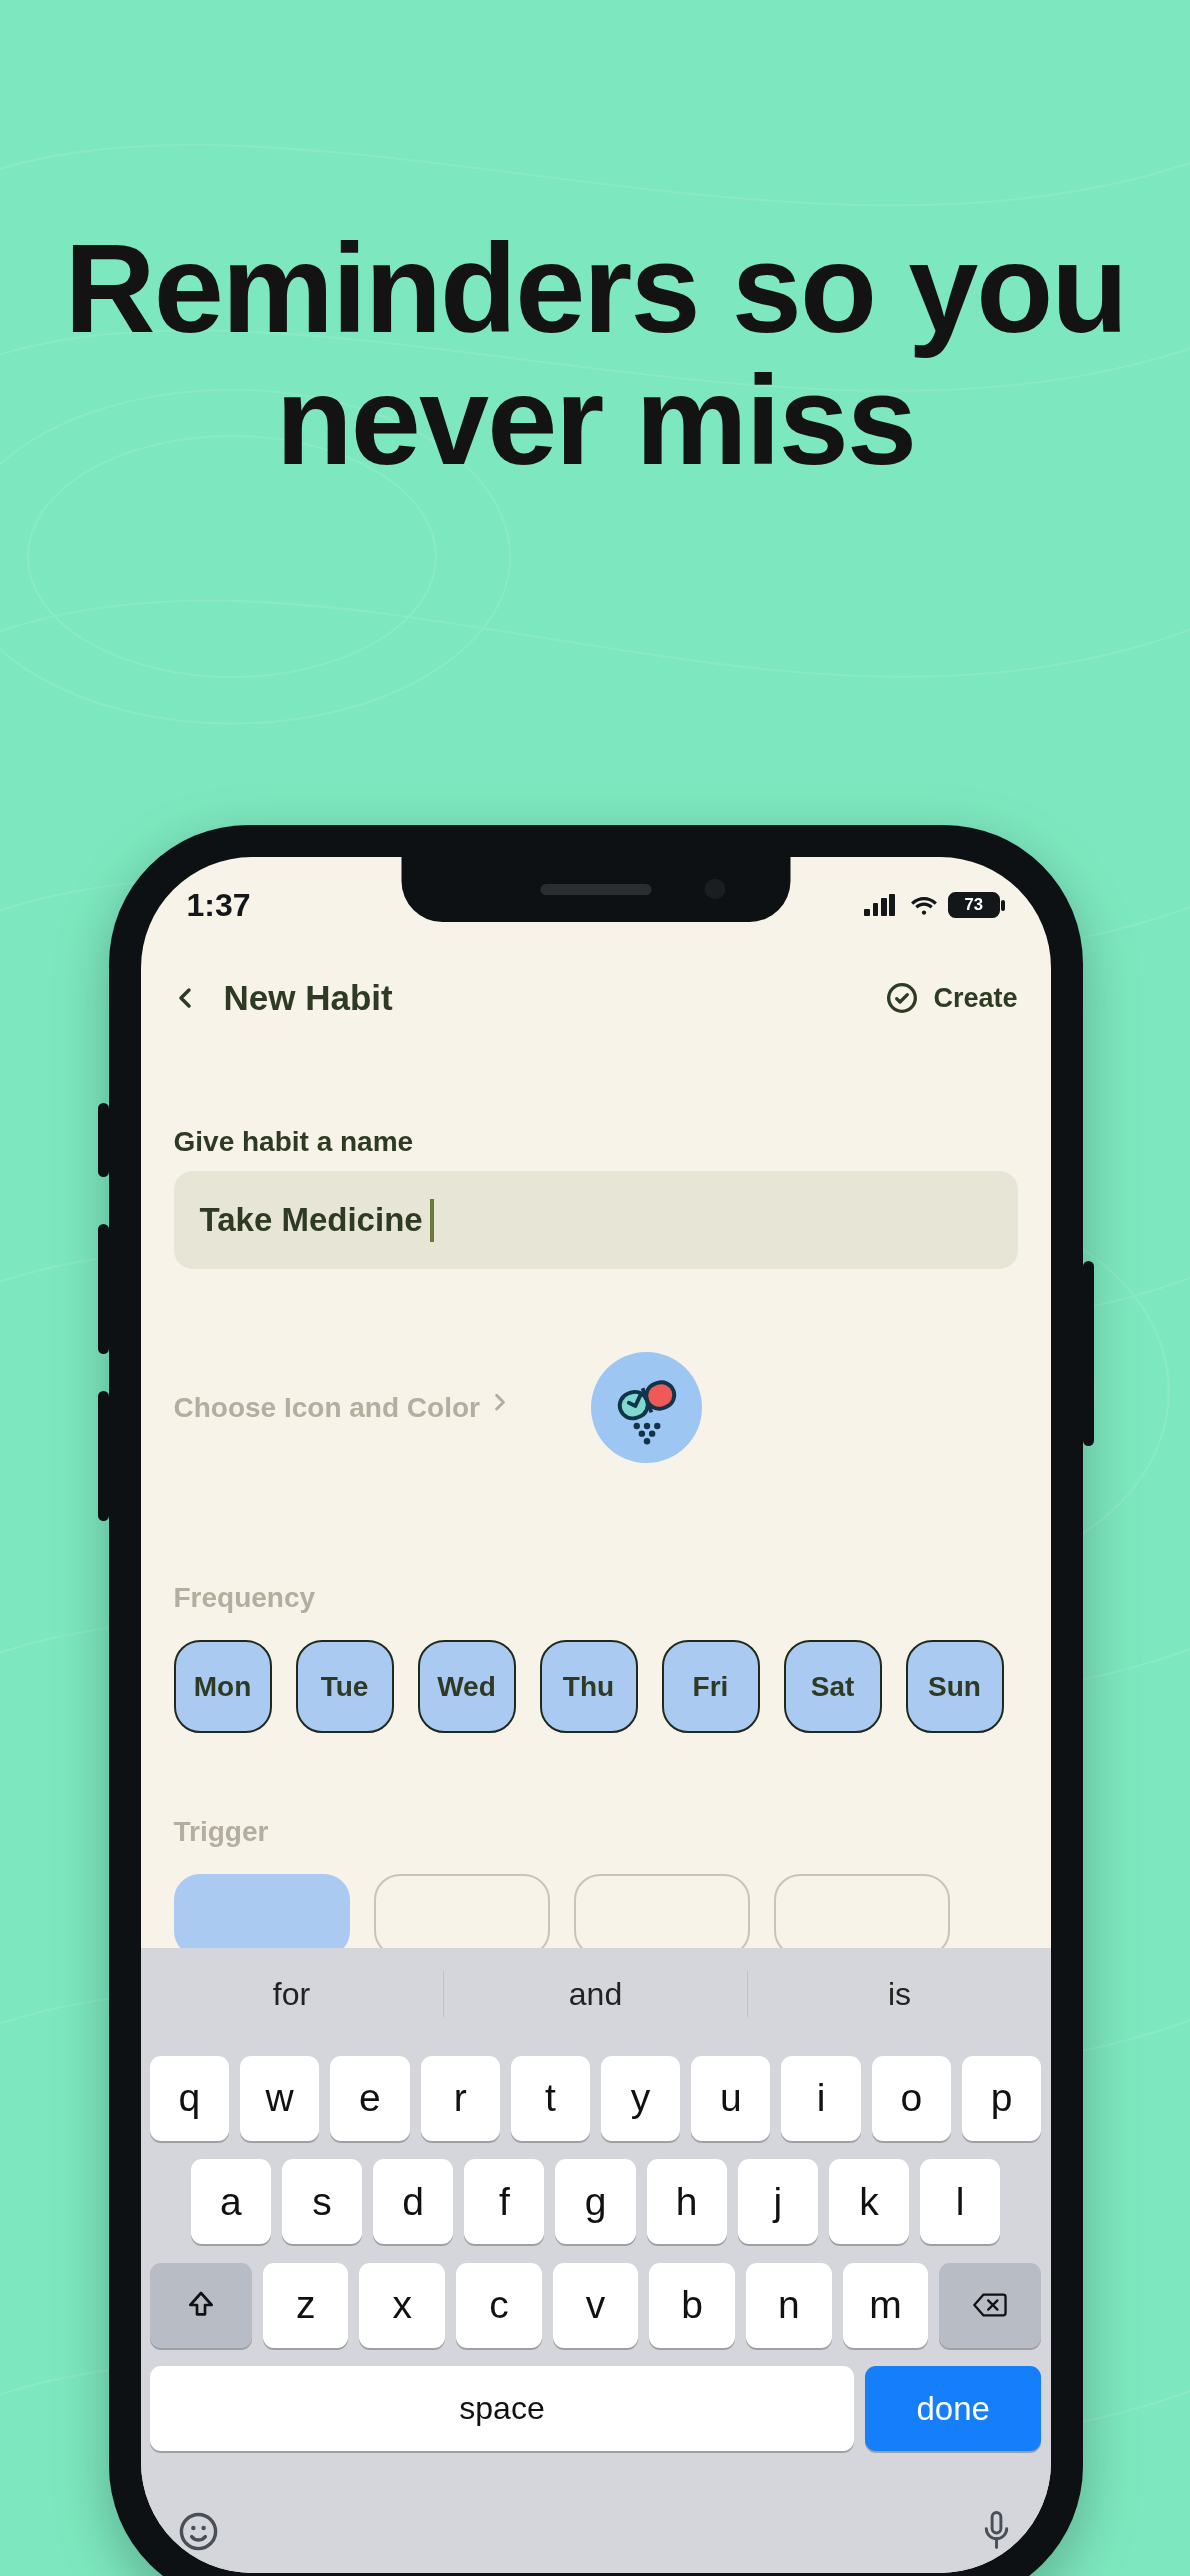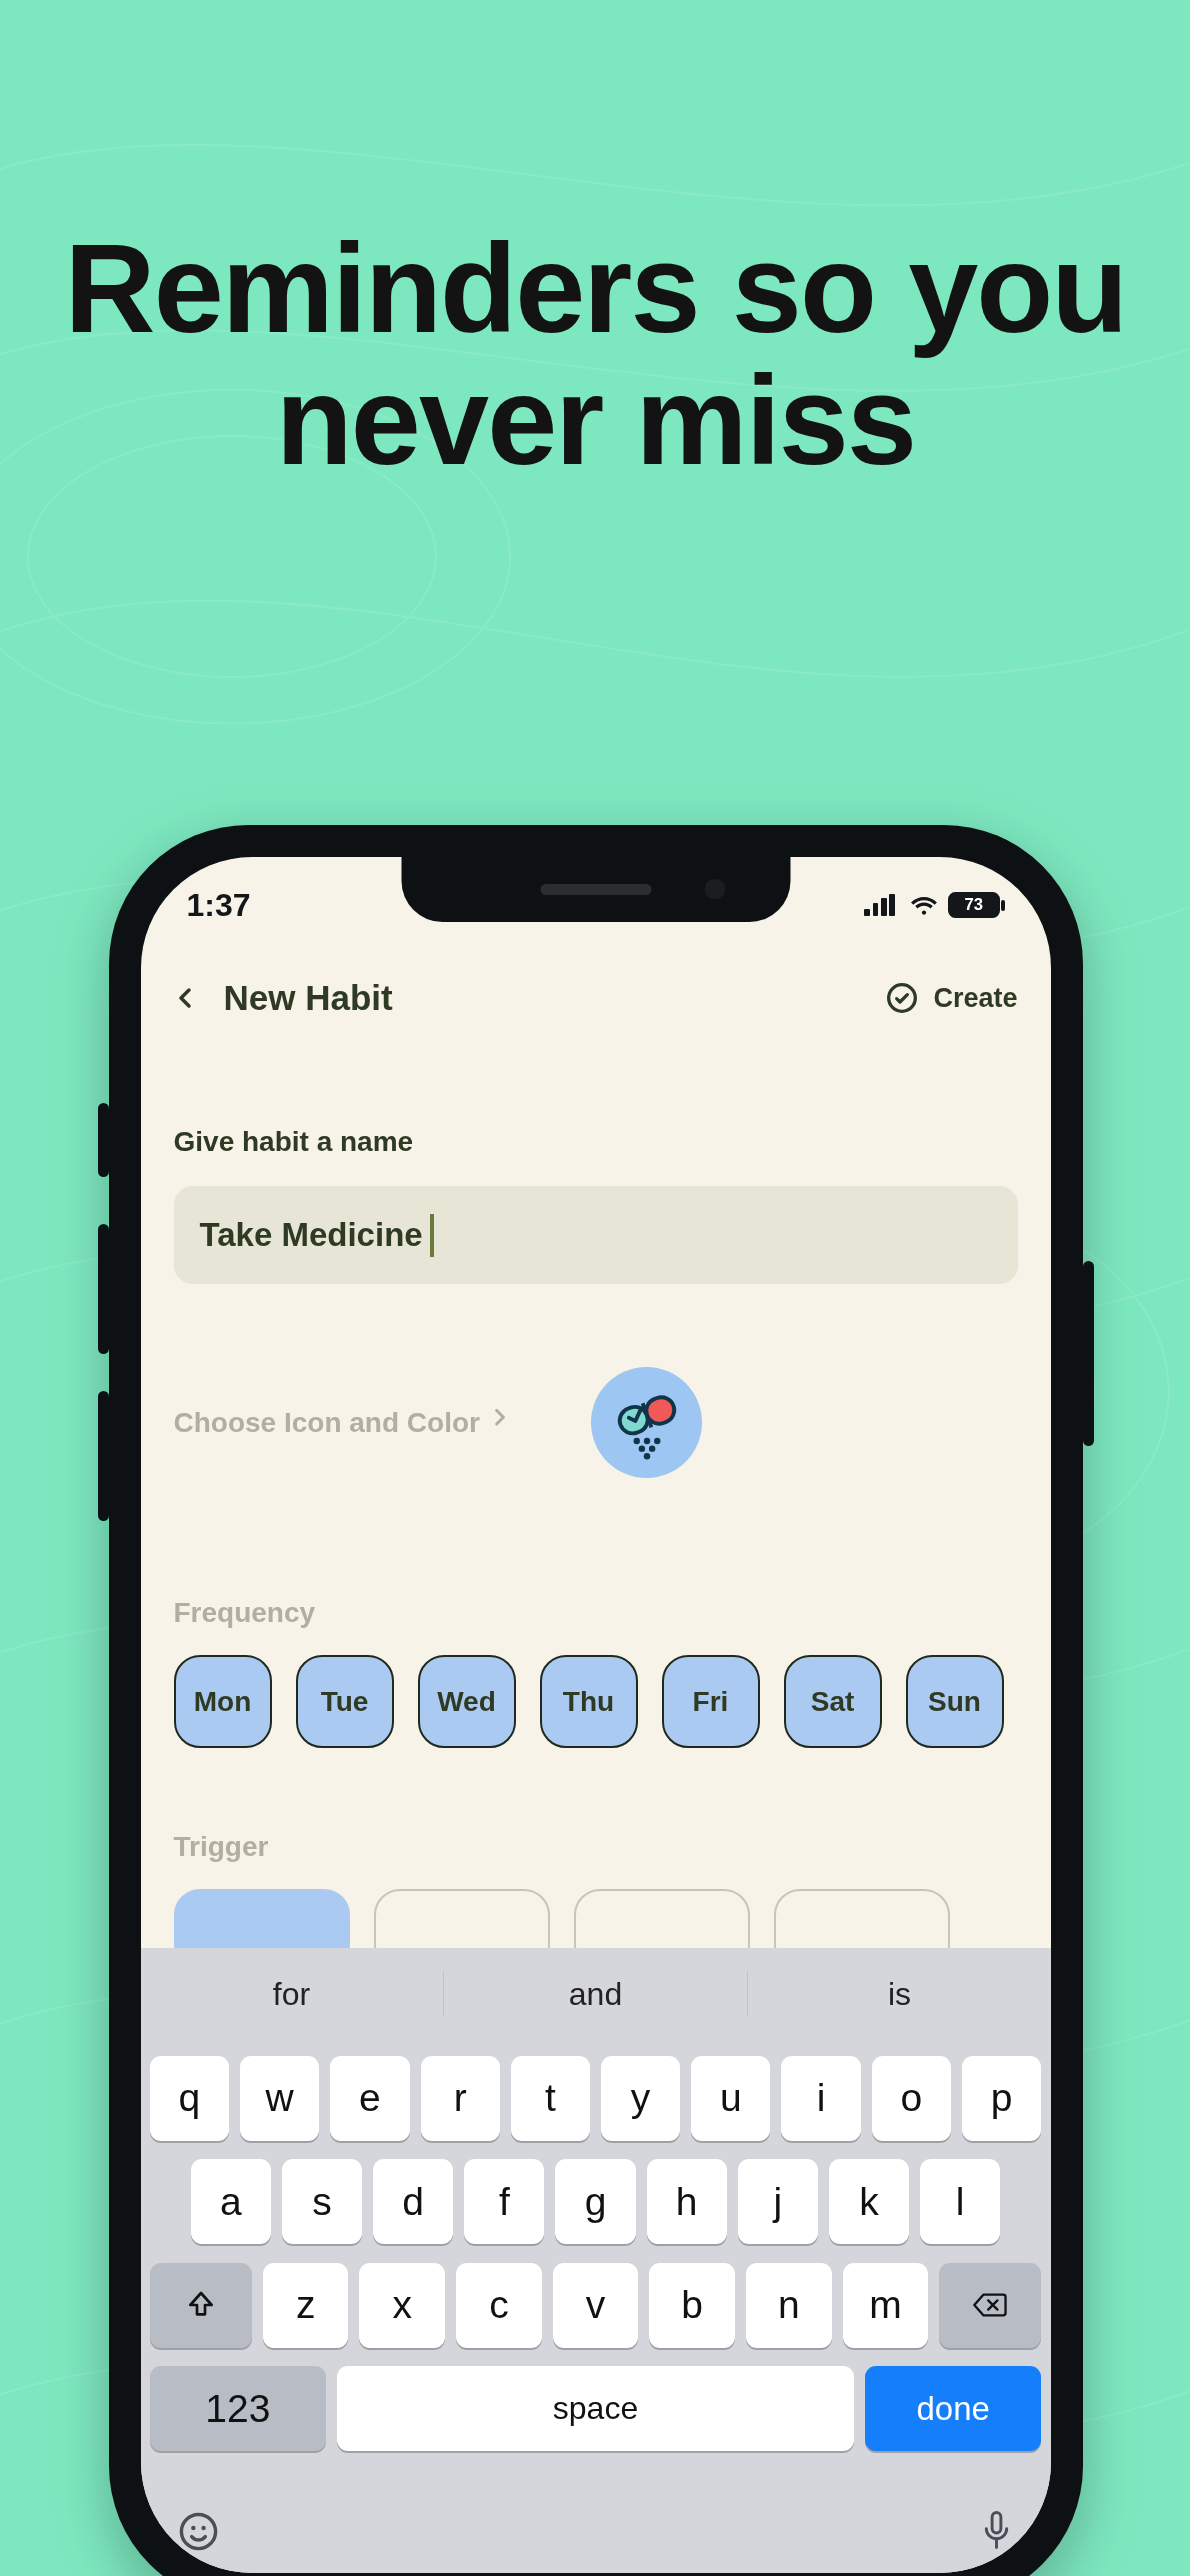--- a/index.html
+++ b/index.html
@@ -98,21 +98,21 @@
   .nav-title{font-size:35px;font-weight:800;color:#2f3a24;}
   .nav-right{display:flex;align-items:center;gap:15px;}
   .create-lbl{font-size:27px;font-weight:800;color:#2f3a24;}
   .chev{width:24px;height:24px;}
 
   
   .content{
     position:absolute;top:269px;left:0;right:0;bottom:0;
     padding:0 33px;
   }
-  .lbl{font-size:28px;font-weight:800;color:#2f3a24;margin-bottom:28px;}
+  .lbl{font-size:28px;font-weight:800;color:#2f3a24;margin-bottom:13px;}
   .muted{color:#b3ae9f;font-weight:700;font-size:28px;}
   .input{
     width:100%;height:98px;border-radius:18.5px;background:#e7e6d6;
     display:flex;align-items:center;padding:0 26px;gap:5.6px;
     font-size:33px;font-weight:800;color:#2f3a24;
   }
   .caret{display:inline-block;width:3.7px;height:43px;background:#6a7a3b;margin-left:1.9px;}
 
   .icon-row{display:flex;align-items:center;gap:16.7px;margin-top:83px;}
   .icon-label{display:flex;gap:9.3px;}
@@ -404,23 +404,20 @@
               <span>m</span>
             </div>
           <div class="key fn">
             <svg width="37" height="28" viewBox="0 0 32 24">
               <path d="M10 3h17a2 2 0 0 1 2 2v14a2 2 0 0 1-2 2H10L2 12l8-9z" fill="none" stroke="#111" stroke-width="2" stroke-linejoin="round"></path>
               <path d="M14 8l8 8M22 8l-8 8" stroke="#111" stroke-width="2" stroke-linecap="round"></path>
             </svg>
           </div>
         </div>
         <div class="krow">
-          <div class="key num">
-              <span>123</span>
-            </div>
           <div class="key space">
               <span style="font-size:32px;">space</span>
             </div>
           <div class="key done">
               <span>done</span>
             </div>
         </div>
       </div>
       <div class="bottombar">
         <span>

